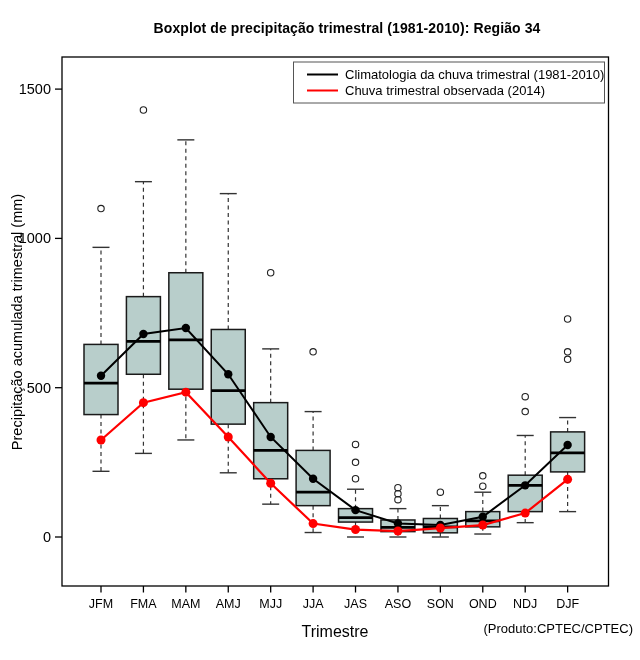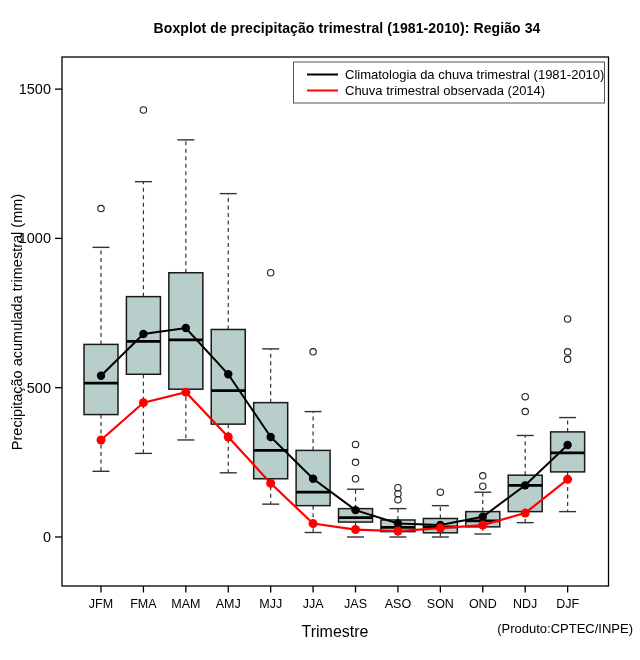--- a/index.html
+++ b/index.html
@@ -181,14 +181,14 @@
       <circle cx="482.78000000000003" cy="525.056" r="4.5" fill="#ff0000" stroke="none"></circle>
       <circle cx="525.2" cy="513.112" r="4.5" fill="#ff0000" stroke="none"></circle>
       <circle cx="567.62" cy="479.3702" r="4.5" fill="#ff0000" stroke="none"></circle>
       <rect x="293.5" y="62" width="311" height="41" fill="#ffffff" stroke="#555" stroke-width="1"></rect>
       <line x1="307" y1="74.5" x2="338" y2="74.5" stroke="#000000" stroke-width="2"></line>
       <text x="345" y="79" font-size="13">Climatologia da chuva trimestral (1981-2010)</text>
       <line x1="307" y1="90.5" x2="338" y2="90.5" stroke="#ff0000" stroke-width="2"></line>
       <text x="345" y="95" font-size="13">Chuva trimestral observada (2014)</text>
     </svg>
   <div class="x-title">Trimestre</div>
-  <div class="credit">(Produto:CPTEC/INPE)</div>
+  <div class="credit">(Produto:CPTEC/CPTEC)</div>
 </div>
 
 </body></html>

